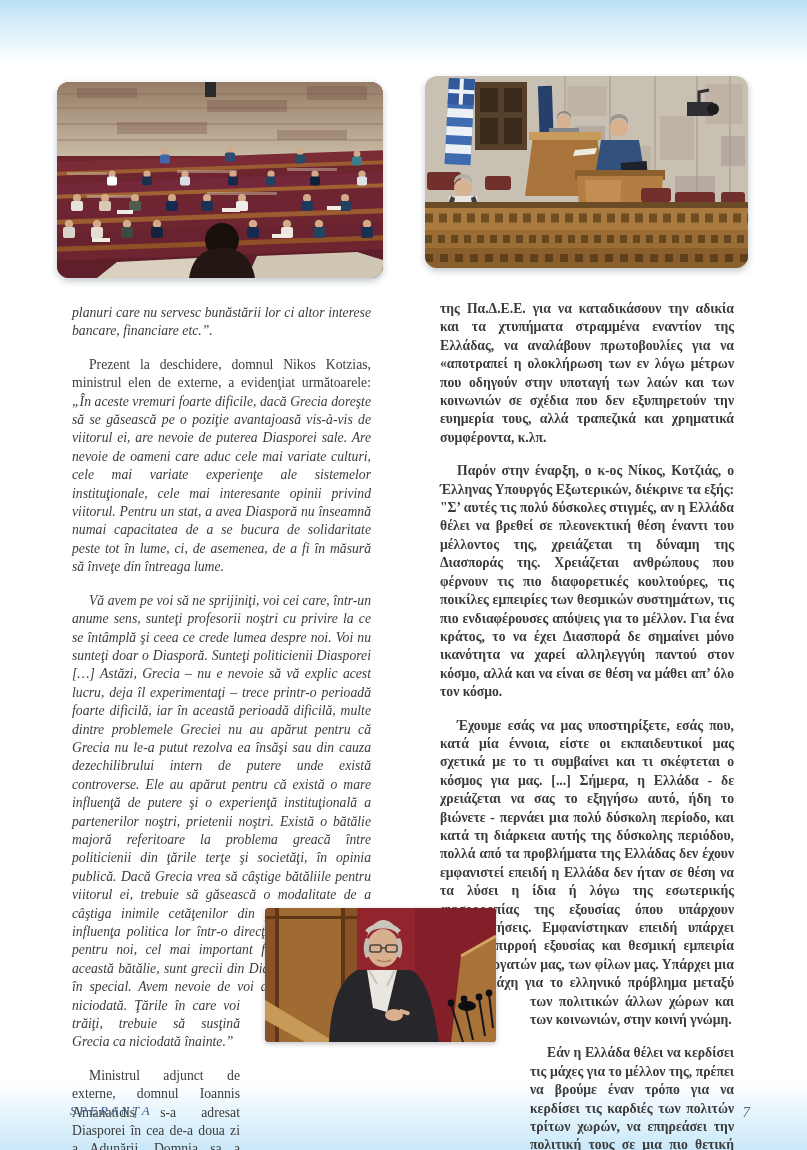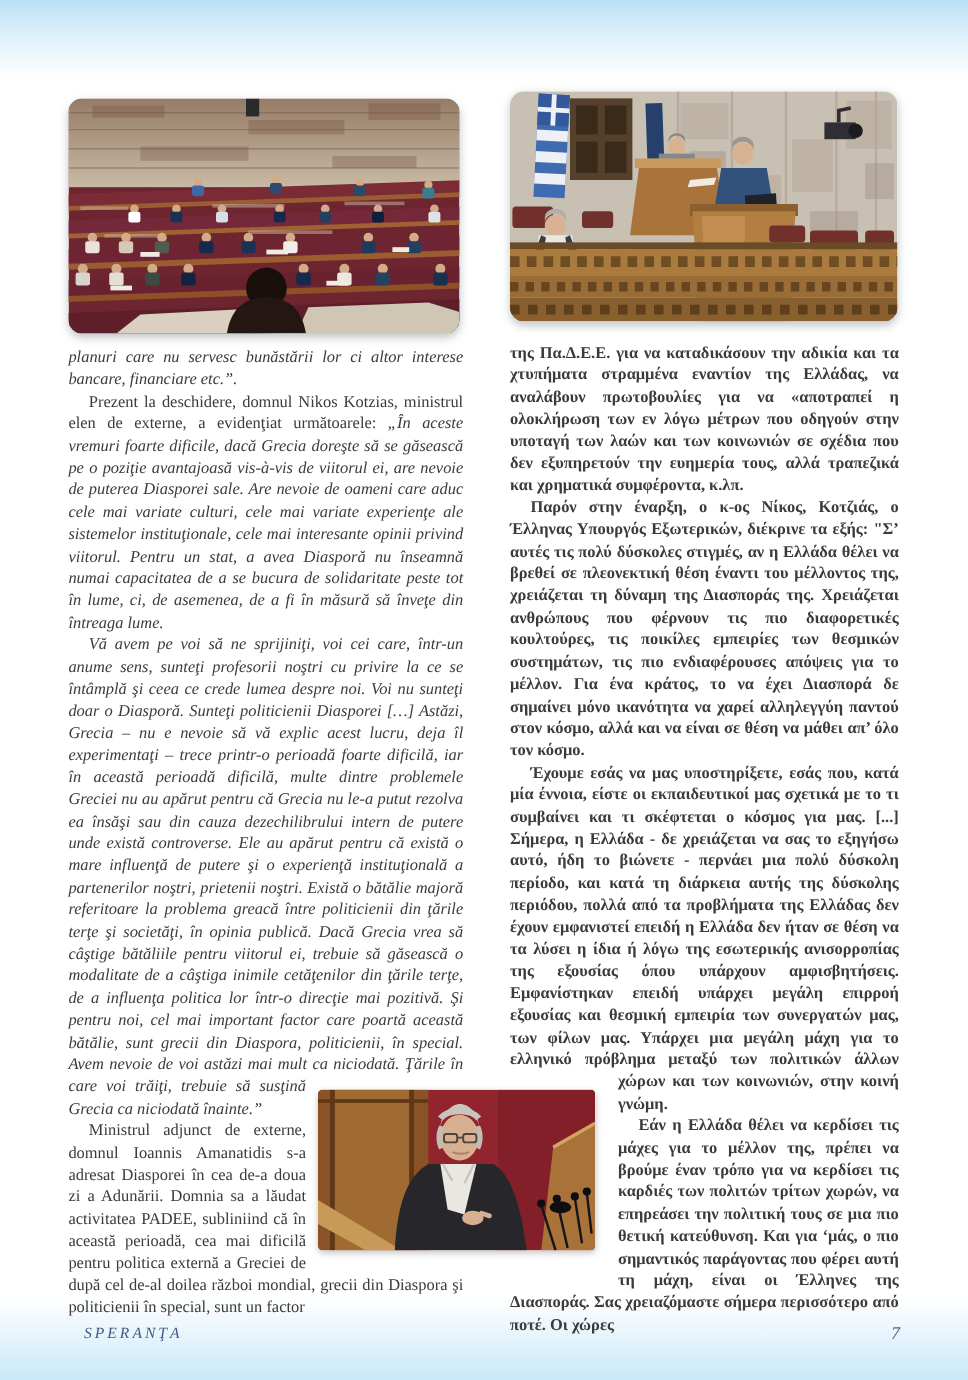--- a/index.html
+++ b/index.html
@@ -15,21 +15,21 @@
   .photo-assembly{left:57px;top:82px;width:326px;height:196px;border-radius:12px;
         box-shadow:0 3px 7px rgba(80,95,110,.35);}
   .photo-podium{left:425px;top:76px;width:323px;height:192px;border-radius:12px;
         box-shadow:0 3px 7px rgba(80,95,110,.35);}
   .photo-portrait{left:265px;top:908px;width:231px;height:134px;border-radius:4px;
         box-shadow:0 2px 5px rgba(60,60,70,.3);z-index:3;}
   .col{position:absolute;text-align:justify;color:#3b3b3b;font-size:13.7px;line-height:18.4px;
         hyphens:none;}
   .col-left{left:57px;top:289px;width:329px;}
   .col-right{left:425px;top:285px;width:324px;font-weight:bold;}
-  .col p{margin:0;padding:0;}
+  .col p{margin:15px;padding:0;}
   .ind{text-indent:17px;}
   .it{font-style:italic;}
   .cut{display:block;}
   .cut-right{float:right;width:122px;height:164px;margin-left:9px;}
   .cut-left{float:left;width:80px;height:167px;margin-right:10px;}
   .footer-title{position:absolute;left:70px;top:1103px;font-style:italic;font-size:13px;
         letter-spacing:2.5px;color:#3f5c85;z-index:2;}
   .page-num{position:absolute;left:710px;top:1104px;width:40px;text-align:right;
         font-style:italic;font-size:15px;color:#4e6781;z-index:2;}
 </style>

